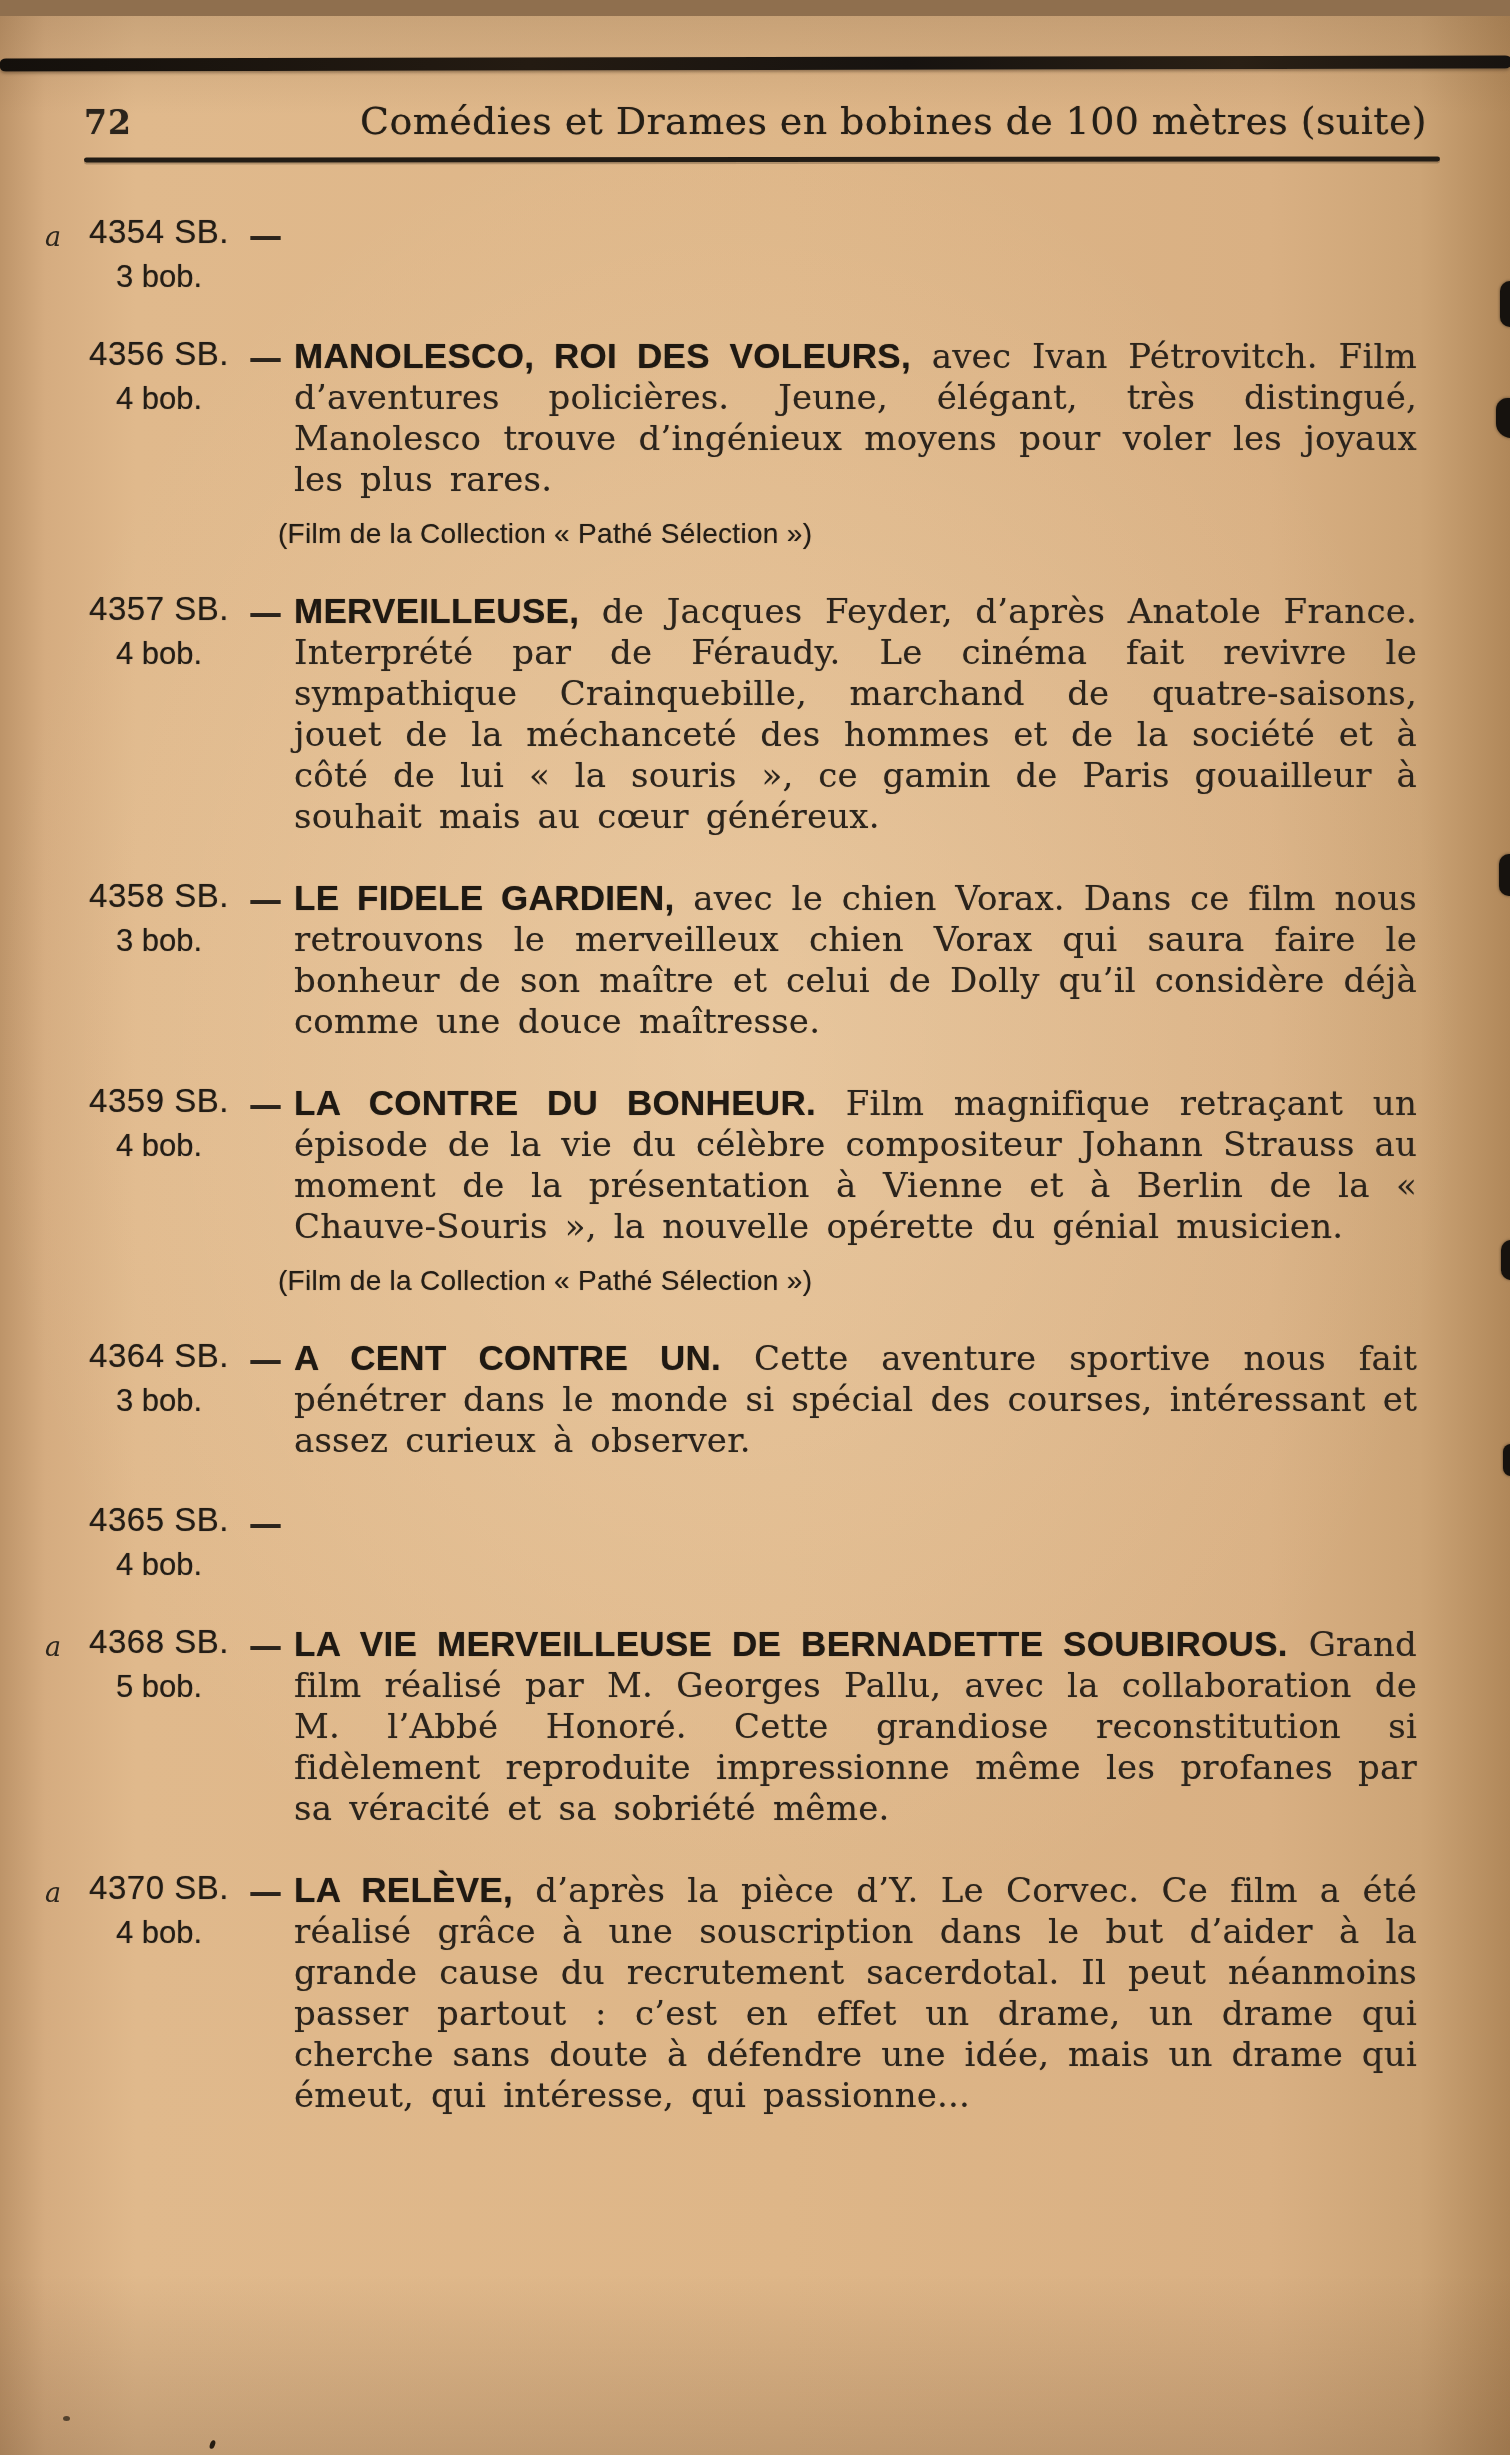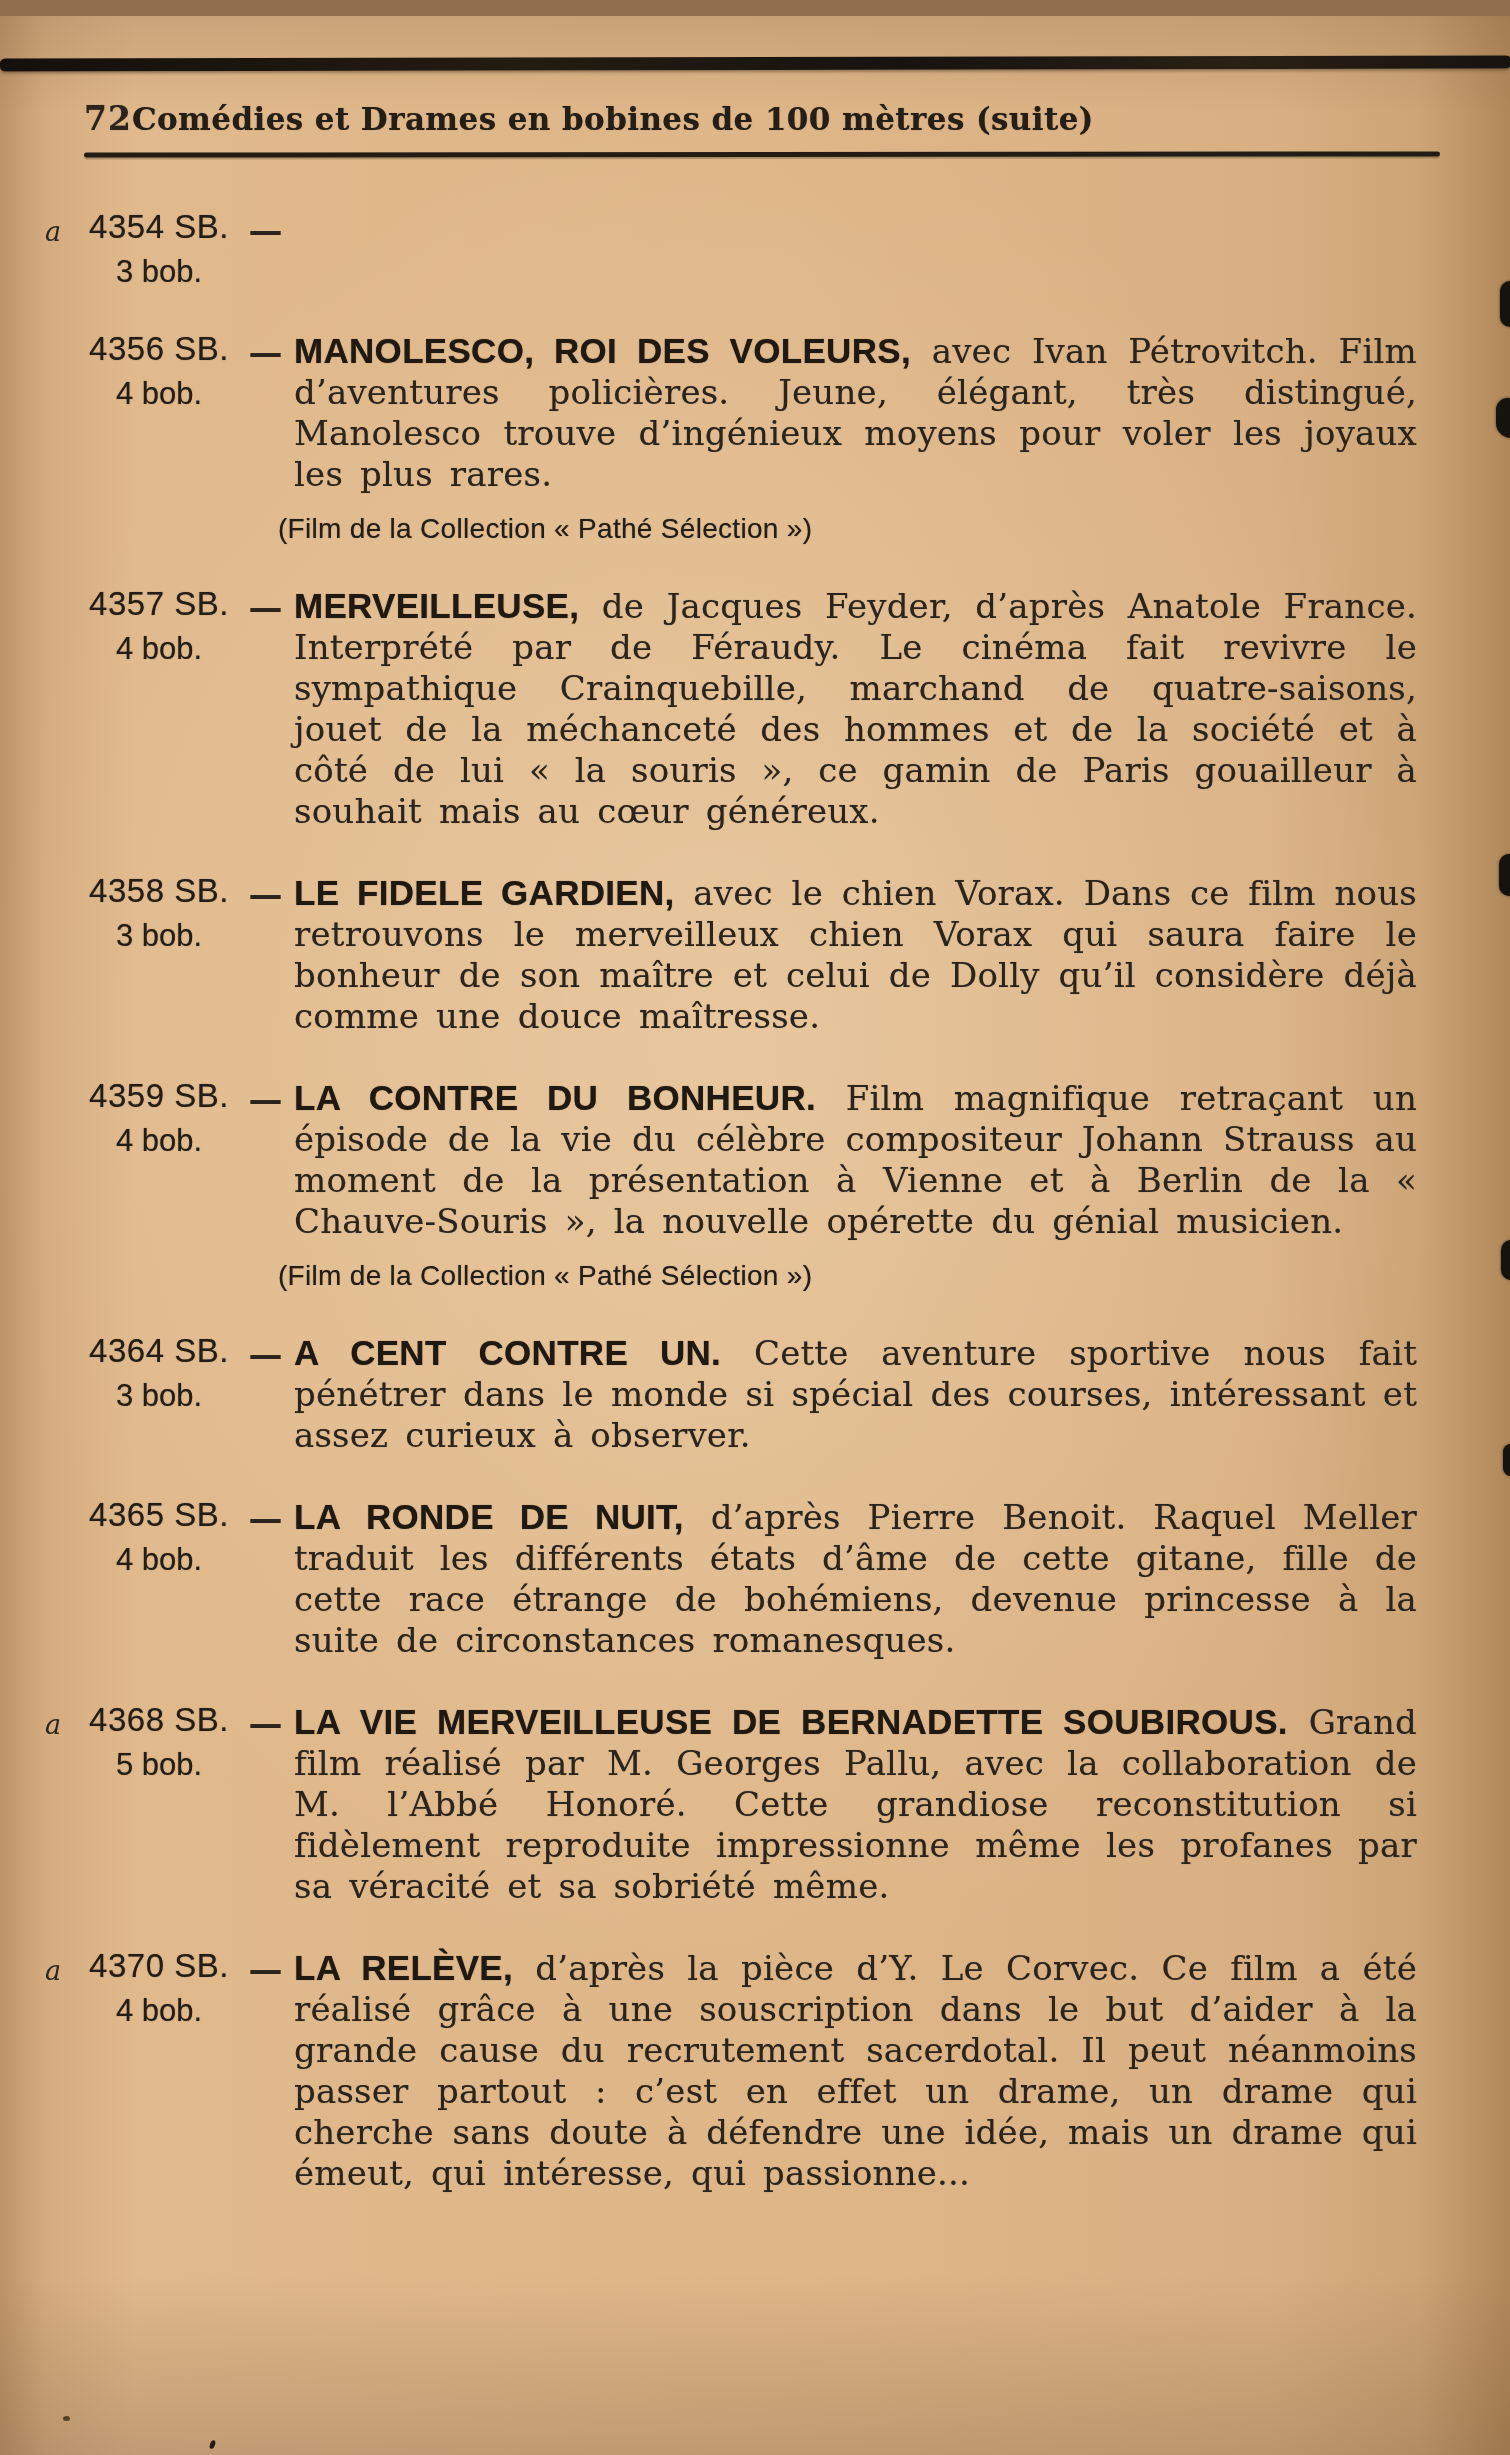--- a/index.html
+++ b/index.html
@@ -30,21 +30,21 @@
   .em5 { top:1428px; width:8px;  height:32px; }
   .speck { position:absolute; background:#241c12; border-radius:50%; }
   .sp1 { left:210px; bottom:22px; width:5px; height:9px; transform:rotate(20deg); }
   .sp2 { left:63px;  bottom:50px; width:7px; height:5px; opacity:.7; }
   .bottom-edge { position:absolute; left:0; bottom:0; width:100%; height:5px;
     background:linear-gradient(90deg, rgba(40,28,16,.5), rgba(60,42,24,.8) 40%, rgba(35,24,14,.6)); }
 
   
   .page-header { display:flex; align-items:baseline; margin:83px 84px 0 84px; }
   .pagenum { font-size:33px; font-weight:bold; letter-spacing:1px; text-shadow:0 0 1px rgba(40,32,24,0.5); }
-  .running-title { flex:1; text-align:left; font-weight:bold; font-size:31px; letter-spacing:0.4px;
+  .running-title { flex:1; text-align:right; font-weight:normal; font-size:38px; letter-spacing:0.4px;
     color:#241e16; text-shadow:0 0 1px rgba(40,32,24,0.5); }
   .rule { margin:14px 71px 0 84px; height:5px; background:#221c15; border-radius:3px;
     box-shadow:0 2px 0 rgba(90,70,45,0.35); transform:rotate(-0.05deg); }
 
   
   #entries { margin-top:51px; padding:0 94px 0 45px; }
   .entry-wrap { margin-bottom:40px; }
   .entry { display:grid; grid-template-columns:36px 156px 57px 1fr; align-items:start; }
   .marker { font-style:italic; font-size:27px; padding-top:8px; color:#2d261d; }
   .numcol { text-align:center; }
@@ -160,21 +160,20 @@
   </div>
 
   <div class="entry-wrap">
     <section class="entry">
       <span class="marker"></span>
       <div class="numcol">
         <div class="num">4365 SB.</div>
         <div class="bob">4 bob.</div>
       </div>
       <span class="dash">—</span>
-      <p class="body"><b class="title">LA RONDE DE NUIT,</b><span class="desc"> d’après Pierre Benoit. Raquel Meller traduit les différents états d’âme de cette gitane, fille de cette race étrange de bohémiens, devenue princesse à la suite de circonstances romanesques.</span></p>
     </section>
 
   </div>
 
   <div class="entry-wrap">
     <section class="entry">
       <span class="marker">a</span>
       <div class="numcol">
         <div class="num">4368 SB.</div>
         <div class="bob">5 bob.</div>

